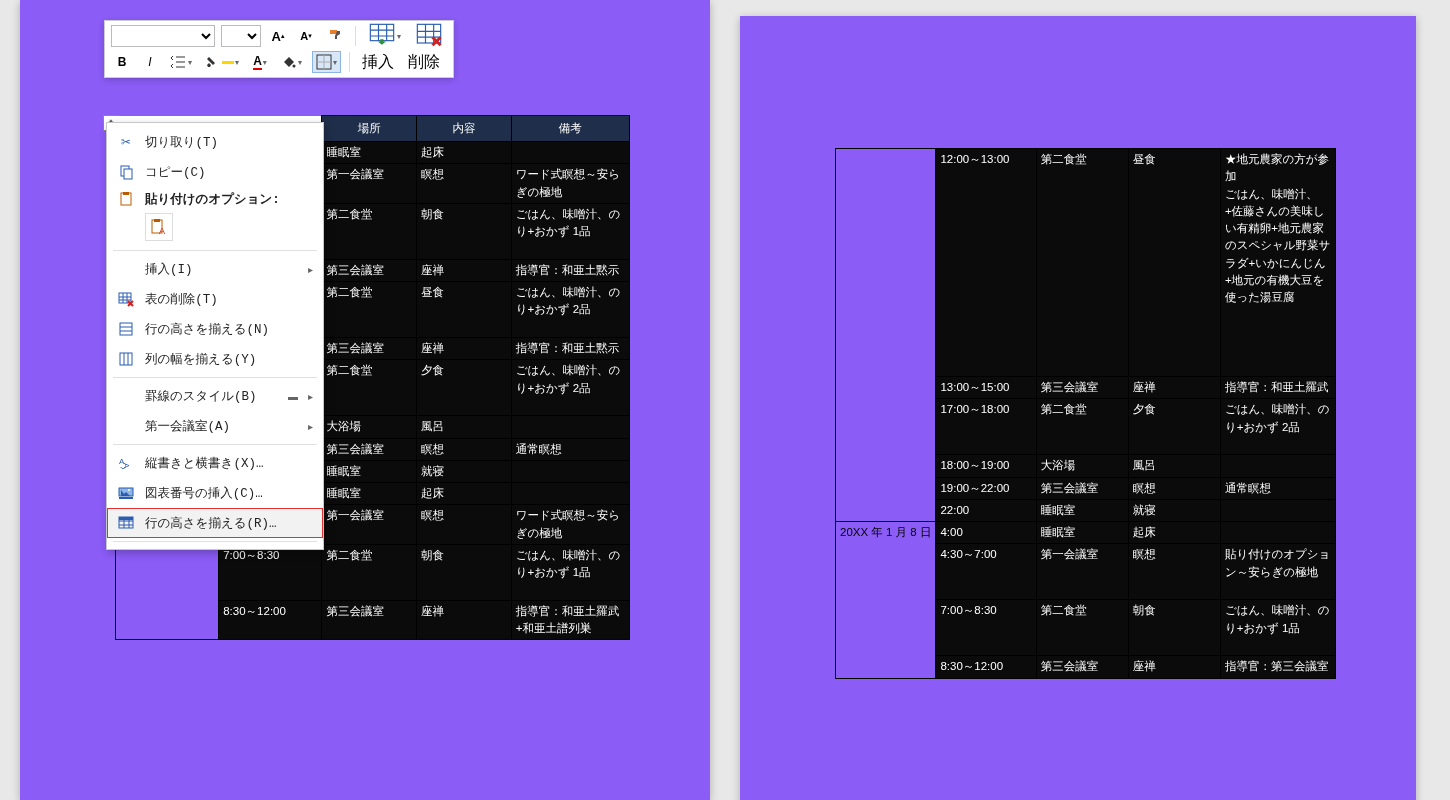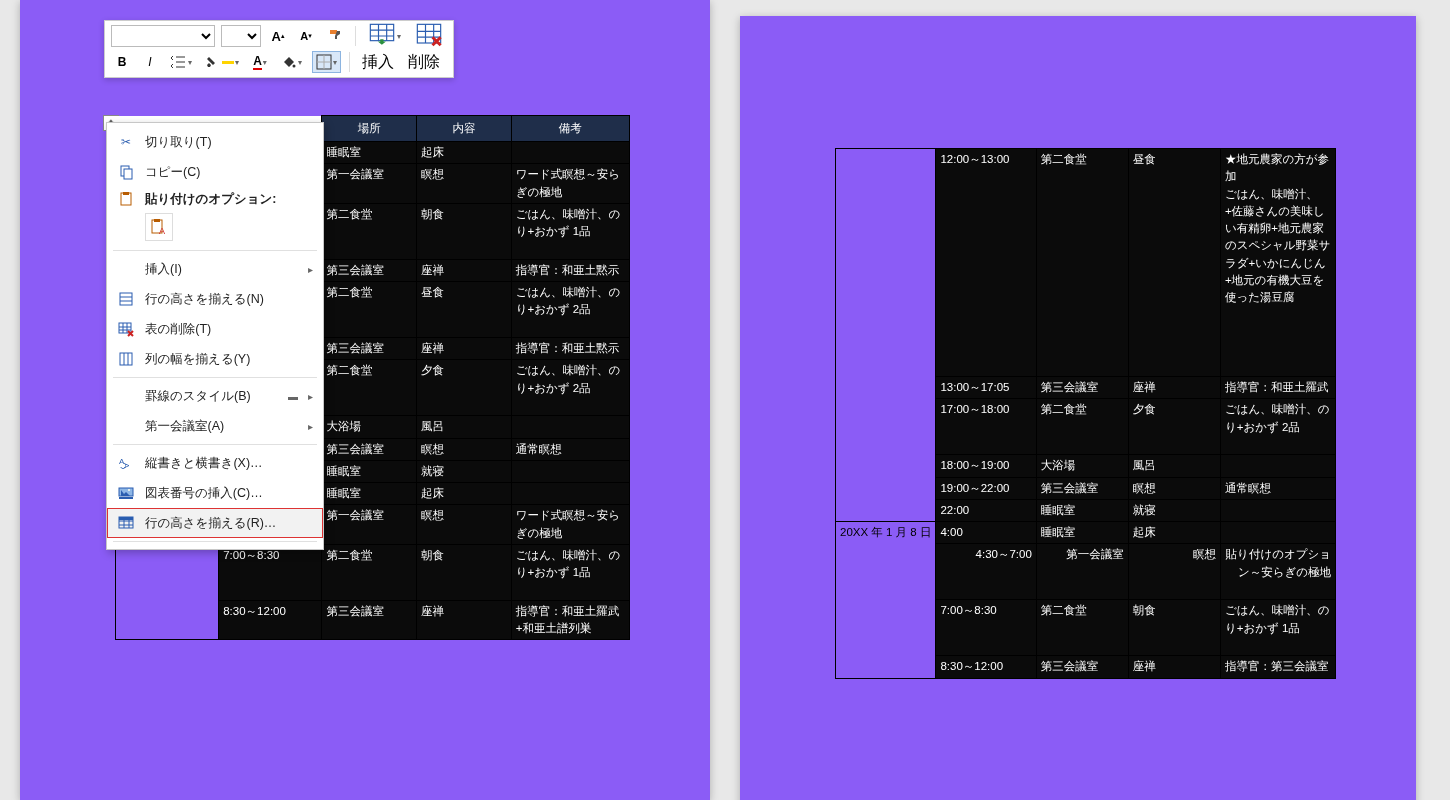--- a/index.html
+++ b/index.html
@@ -40,21 +40,21 @@
   .col-remark { width: 110px; }
   td.sel { background: #0b0b0b; color: #fff; }
   td.sel .ln { display: block; }
   td.blank { }
 
   
   .ctx { position: absolute; left: 106px; top: 122px; width: 218px; background: #fff; border: 1px solid #c7c7c7; box-shadow: 2px 3px 8px rgba(0,0,0,.25); padding: 4px 0; z-index: 50; }
   .ctx-item { display: flex; align-items: center; padding: 0 10px; height: 30px; gap: 10px; cursor: pointer; position: relative; }
   .ctx-item.highlight { outline: 1px solid #d33; outline-offset: -1px; background: #f2f2f2; }
   .ctx-icon { width: 18px; height: 18px; display: inline-flex; align-items: center; justify-content: center; color: #2a5db0; }
-  .ctx-text { flex: 1; font-size: 12.5px; color: #222; }
+  .ctx-text { flex: 1; font-size: 12.5px; color: #222; font-family: Liberation Mono, monospace; }
   .ctx-sub { font-size: 10px; color: #666; }
   .ctx-arrow { font-size: 10px; color: #666; }
   .ctx-sep { height: 1px; background: #e0e0e0; margin: 3px 6px; }
   .ctx-paste-row { display: flex; gap: 6px; padding: 2px 10px 6px 38px; }
   .ctx-paste-btn { width: 28px; height: 28px; border: 1px solid #ddd; display: flex; align-items: center; justify-content: center; background: #fff; cursor: pointer; }
 
   
   .big-icon svg { width: 28px; height: 28px; }
 </style>
 </head>
@@ -280,21 +280,21 @@
             <td class="sel">
               <span class="ln">昼食</span>
             </td>
             <td class="sel">
               <span class="ln">★地元農家の方が参加</span>
               <span class="ln">ごはん、味噌汁、+佐藤さんの美味しい有精卵+地元農家のスペシャル野菜サラダ+いかにんじん+地元の有機大豆を使った湯豆腐</span>
             </td>
           </tr>
           <tr>
             <td class="sel">
-              <span class="ln">13:00～17:05</span>
+              <span class="ln">13:00～15:00</span>
             </td>
             <td class="sel">
               <span class="ln">第三会議室</span>
             </td>
             <td class="sel">
               <span class="ln">座禅</span>
             </td>
             <td class="sel">
               <span class="ln">指導官：和亜土羅武</span>
             </td>
@@ -363,21 +363,21 @@
             <td class="sel">
               <span class="ln">睡眠室</span>
             </td>
             <td class="sel">
               <span class="ln">起床</span>
             </td>
             <td class="sel">
               <span class="ln"></span>
             </td>
           </tr>
-          <tr style="height: 56px; text-align: right;">
+          <tr style="height: 56px;">
             <td class="sel">
               <span class="ln">4:30～7:00</span>
             </td>
             <td class="sel">
               <span class="ln">第一会議室</span>
             </td>
             <td class="sel">
               <span class="ln">瞑想</span>
             </td>
             <td class="sel">
@@ -530,35 +530,35 @@
   </div>
   <div class="ctx-sep"></div>
   <div class="ctx-item">
     <span class="ctx-icon"></span>
     <span class="ctx-text">挿入(I)</span>
     <span class="ctx-arrow">▸</span>
   </div>
   <div class="ctx-item">
     <span class="ctx-icon">
       <svg width="16" height="16" viewBox="0 0 16 16">
-          <rect x="2" y="2" width="12" height="12" fill="none" stroke="#2a5db0"></rect>
-          <path stroke="#2a5db0" d="M2 6h12M2 10h12"></path>
-        </svg>
-    </span>
-    <span class="ctx-text">行の高さを揃える(N)</span>
-  </div>
-  <div class="ctx-item">
-    <span class="ctx-icon">
-      <svg width="16" height="16" viewBox="0 0 16 16">
           <rect x="1" y="2" width="12" height="10" fill="none" stroke="#2a5db0"></rect>
           <path stroke="#2a5db0" d="M1 6h12M1 9h12M5 2v10M9 2v10"></path>
           <path stroke="#c22" stroke-width="2" d="M10 10l5 5M15 10l-5 5"></path>
         </svg>
     </span>
     <span class="ctx-text">表の削除(T)</span>
+  </div>
+  <div class="ctx-item">
+    <span class="ctx-icon">
+      <svg width="16" height="16" viewBox="0 0 16 16">
+          <rect x="2" y="2" width="12" height="12" fill="none" stroke="#2a5db0"></rect>
+          <path stroke="#2a5db0" d="M2 6h12M2 10h12"></path>
+        </svg>
+    </span>
+    <span class="ctx-text">行の高さを揃える(N)</span>
   </div>
   <div class="ctx-item">
     <span class="ctx-icon">
       <svg width="16" height="16" viewBox="0 0 16 16">
           <rect x="2" y="2" width="12" height="12" fill="none" stroke="#2a5db0"></rect>
           <path stroke="#2a5db0" d="M6 2v12M10 2v12"></path>
         </svg>
     </span>
     <span class="ctx-text">列の幅を揃える(Y)</span>
   </div>

